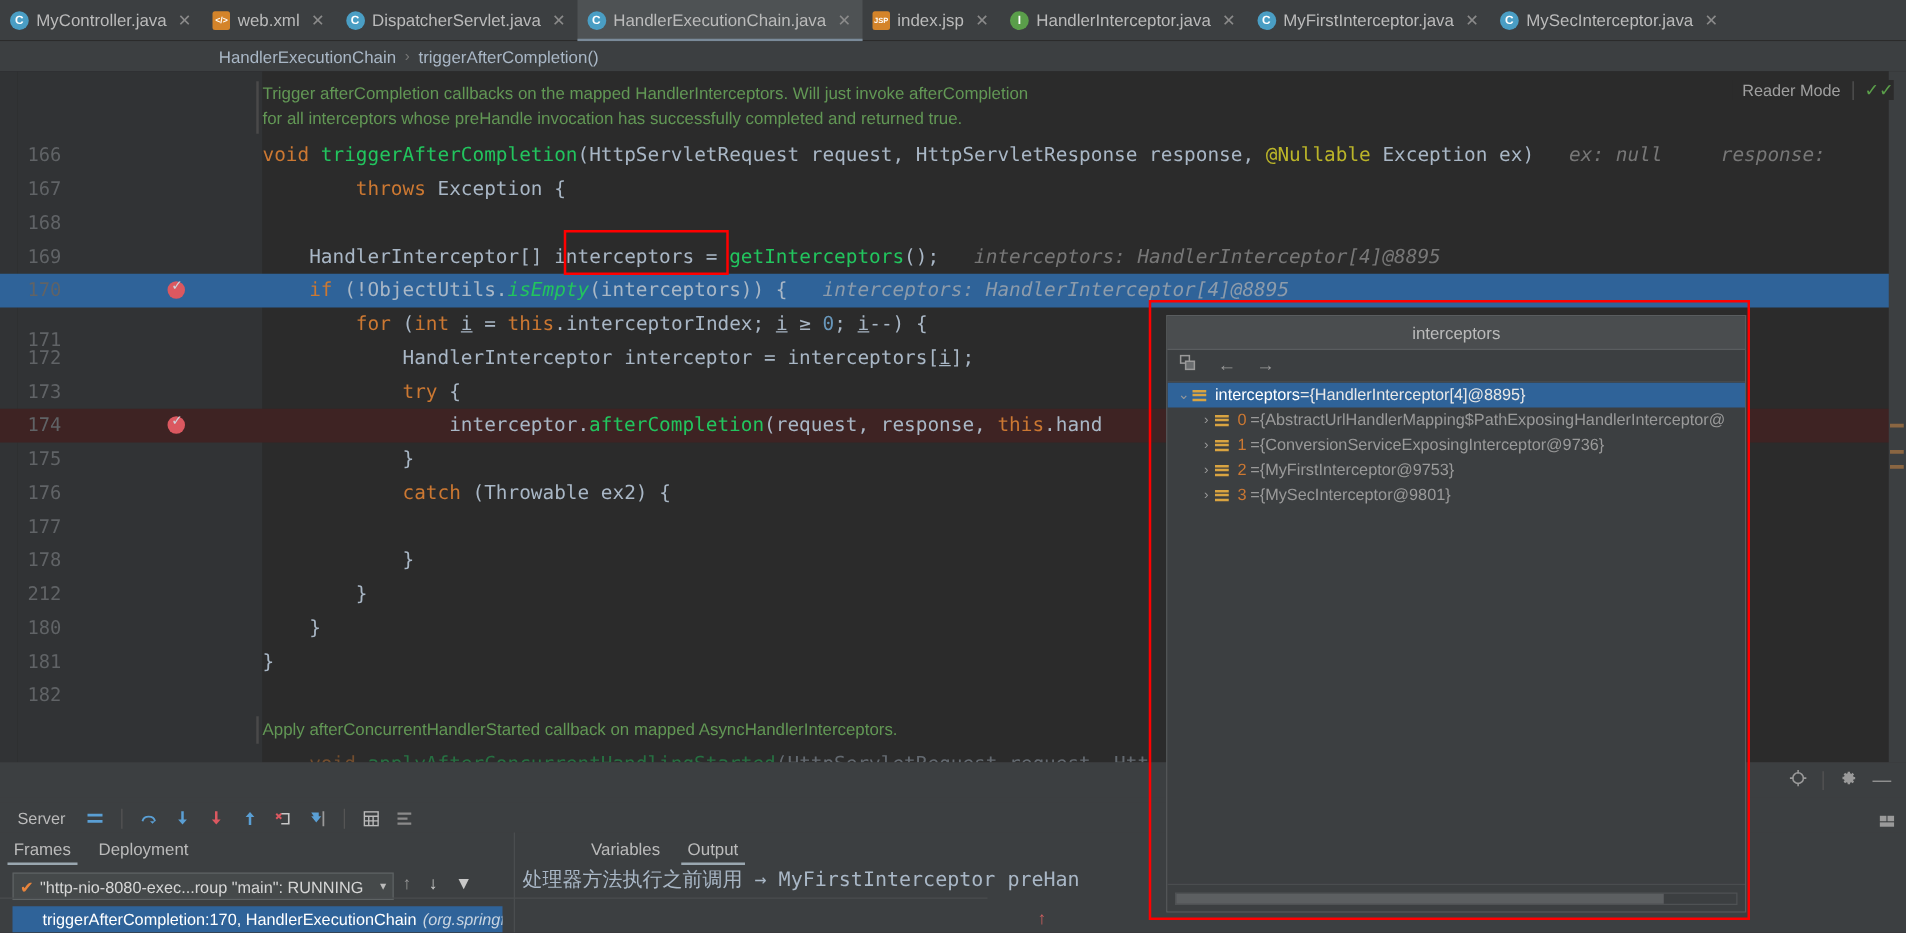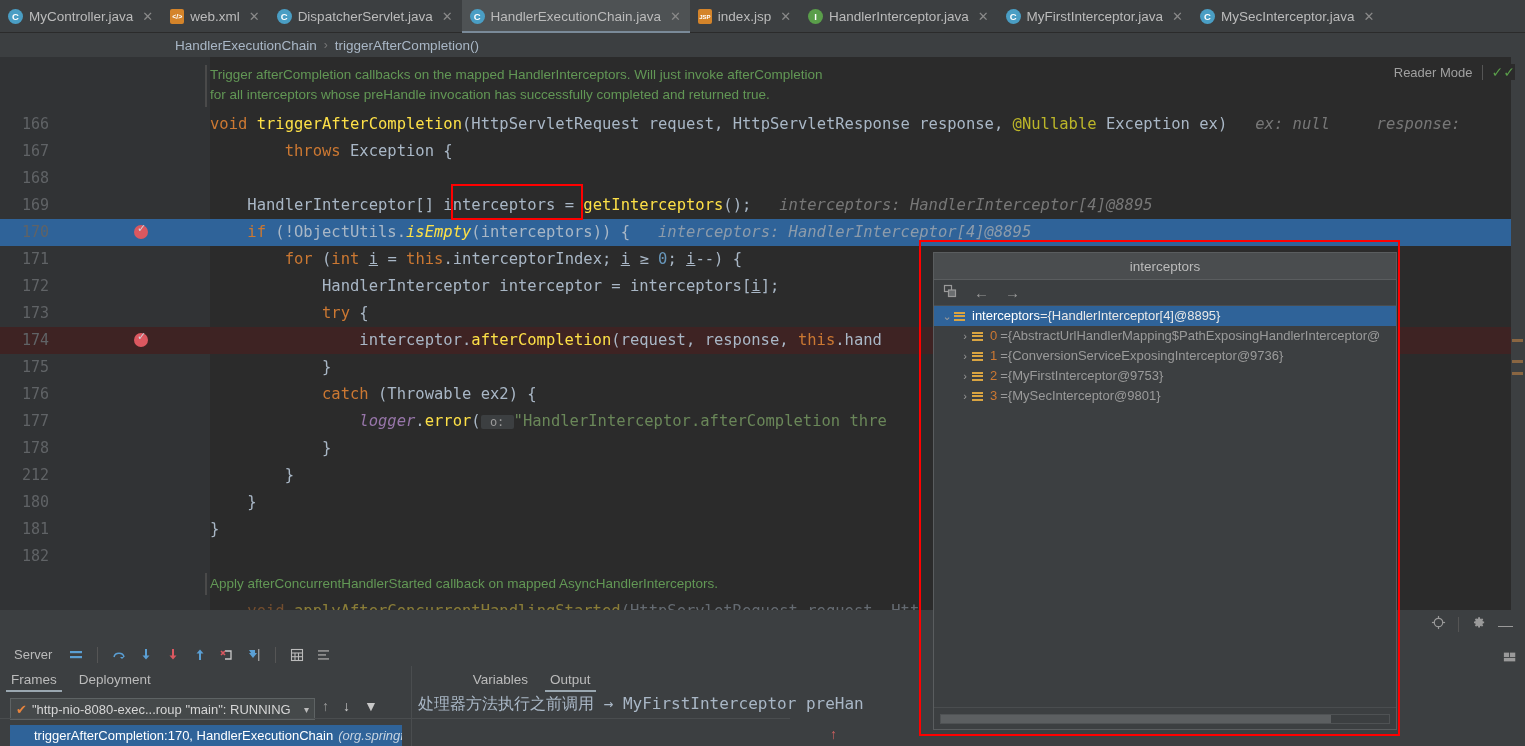--- a/index.html
+++ b/index.html
@@ -91,21 +91,21 @@
     color: #606366; font-family: "DejaVu Sans Mono", monospace;
     font-size: 15px; line-height: 27px;
   }
   .rowbg-sel { background: #2f6399; }
   .rowbg-brk { background: #3e2323; }
   .codetext { position: absolute; left: 210px; top: 0; }
 
   
   .kw { color: #cc7832; }
   .typ { color: #a9b7c6; }
-  .mth { color: #fde047; }
+  .mth { color: #22c55e; }
   .str { color: #6a8759; }
   .num { color: #6897bb; }
   .fld { color: #9876aa; }
   .pln { color: #a9b7c6; }
   .anno { color: #bbb529; }
   .hintv { color: #777777; font-style: italic; }
   .hintv2 { color: #8c9bab; font-style: italic; }
   .under { text-decoration: underline; }
   .paramhint {
     color:#999; background:#3c3f41; font-size:12px;
@@ -311,21 +311,21 @@
 
     <div class="docbar" style="top:8px; height:42px;"></div>
     <div class="docline" style="top:8px;">Trigger afterCompletion callbacks on the mapped HandlerInterceptors. Will just invoke afterCompletion</div>
     <div class="docline" style="top:28px;">for all interceptors whose preHandle invocation has successfully completed and returned true.</div>
 
     <div class="lnum" style="top:54px;">166</div>
     <div class="lnum" style="top:81px;">167</div>
     <div class="lnum" style="top:108px;">168</div>
     <div class="lnum" style="top:135px;">169</div>
     <div class="lnum" style="top:162px;">170</div>
-    <div class="lnum" style="top:189px;">171</div>
+    <div class="lnum" style="top:202px;">171</div>
     <div class="lnum" style="top:216px;">172</div>
     <div class="lnum" style="top:243px;">173</div>
     <div class="lnum" style="top:270px;">174</div>
     <div class="lnum" style="top:297px;">175</div>
     <div class="lnum" style="top:324px;">176</div>
     <div class="lnum" style="top:351px;">177</div>
     <div class="lnum" style="top:378px;">178</div>
     <div class="lnum" style="top:405px;">212</div>
     <div class="lnum" style="top:432px;">180</div>
     <div class="lnum" style="top:459px;">181</div>
@@ -360,23 +360,20 @@
     </div>
     <div class="row" style="top:270px;">
       <span class="codetext">                <span class="pln">interceptor.</span><span class="mth">afterCompletion</span><span class="pln">(</span><span class="typ">request</span><span class="pln">, </span><span class="typ">response</span><span class="pln">, </span><span class="kw">this</span><span class="pln">.hand</span></span>
     </div>
     <div class="row" style="top:297px;">
       <span class="codetext">            <span class="pln">}</span></span>
     </div>
     <div class="row" style="top:324px;">
       <span class="codetext">            <span class="kw">catch</span> <span class="pln">(</span><span class="typ">Throwable</span> <span class="pln">ex2) {</span></span>
     </div>
-    <div class="row" style="top:351px;">
-      <span class="codetext">                <span class="fld" style="font-style:italic">logger</span><span class="pln">.</span><span class="mth">error</span><span class="pln">(</span><span class="paramhint"> o: </span><span class="str">"HandlerInterceptor.afterCompletion thre</span></span>
-    </div>
     <div class="row" style="top:378px;">
       <span class="codetext">            <span class="pln">}</span></span>
     </div>
     <div class="row" style="top:405px;">
       <span class="codetext">        <span class="pln">}</span></span>
     </div>
     <div class="row" style="top:432px;">
       <span class="codetext">    <span class="pln">}</span></span>
     </div>
     <div class="row" style="top:459px;">

